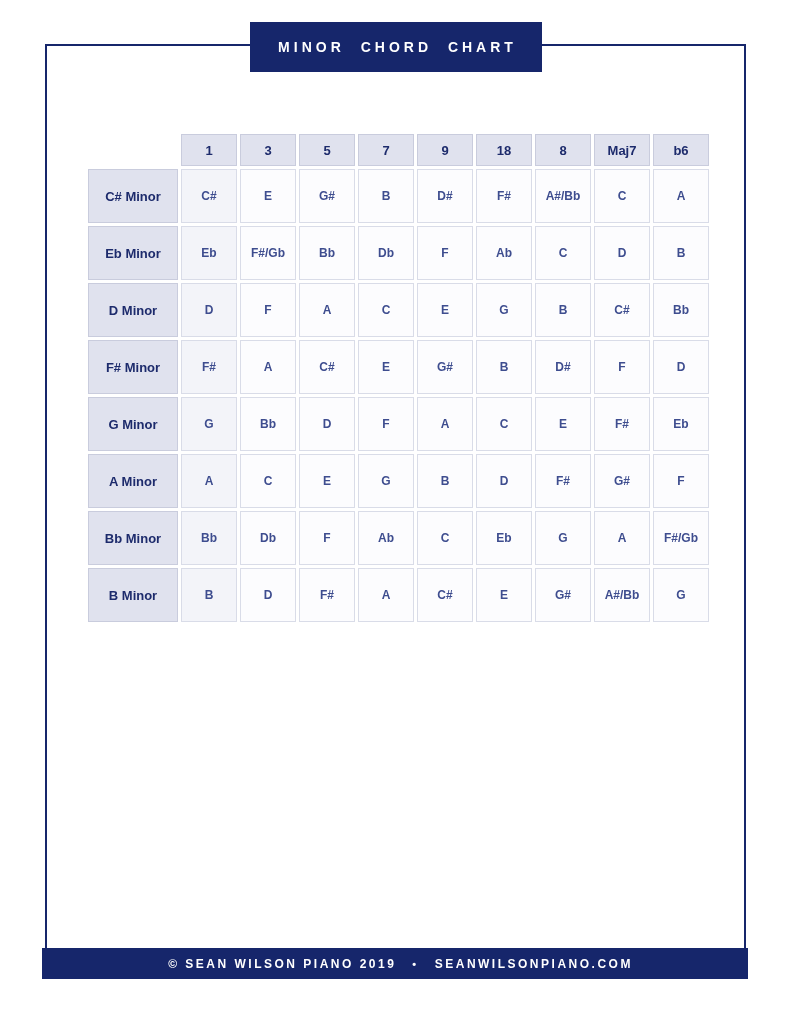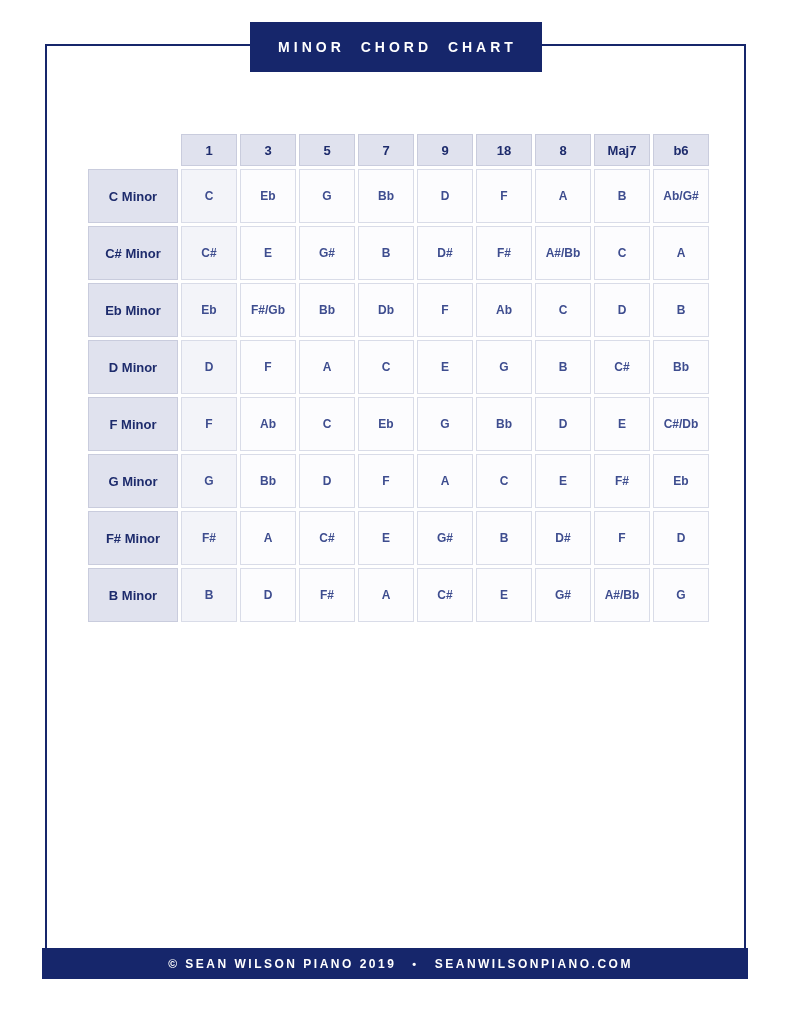--- a/index.html
+++ b/index.html
@@ -114,32 +114,20 @@
           <th class="col-head">7</th>
           <th class="col-head">9</th>
           <th class="col-head">18</th>
           <th class="col-head">8</th>
           <th class="col-head">Maj7</th>
           <th class="col-head">b6</th>
         </tr>
       </thead>
     <tbody>
         <tr>
-          <th class="row-label">C Minor</th>
-          <td class="chord-cell first-col">C</td>
-          <td class="chord-cell">Eb</td>
-          <td class="chord-cell">G</td>
-          <td class="chord-cell">Bb</td>
-          <td class="chord-cell">D</td>
-          <td class="chord-cell">F</td>
-          <td class="chord-cell">A</td>
-          <td class="chord-cell">B</td>
-          <td class="chord-cell">Ab/G#</td>
-        </tr>
-        <tr>
           <th class="row-label">C# Minor</th>
           <td class="chord-cell first-col">C#</td>
           <td class="chord-cell">E</td>
           <td class="chord-cell">G#</td>
           <td class="chord-cell">B</td>
           <td class="chord-cell">D#</td>
           <td class="chord-cell">F#</td>
           <td class="chord-cell">A#/Bb</td>
           <td class="chord-cell">C</td>
           <td class="chord-cell">A</td>
@@ -162,54 +150,66 @@
           <td class="chord-cell">F</td>
           <td class="chord-cell">A</td>
           <td class="chord-cell">C</td>
           <td class="chord-cell">E</td>
           <td class="chord-cell">G</td>
           <td class="chord-cell">B</td>
           <td class="chord-cell">C#</td>
           <td class="chord-cell">Bb</td>
         </tr>
         <tr>
-          <th class="row-label">F Minor</th>
-          <td class="chord-cell first-col">F</td>
-          <td class="chord-cell">Ab</td>
-          <td class="chord-cell">C</td>
-          <td class="chord-cell">Eb</td>
-          <td class="chord-cell">G</td>
-          <td class="chord-cell">Bb</td>
-          <td class="chord-cell">D</td>
-          <td class="chord-cell">E</td>
-          <td class="chord-cell">C#/Db</td>
+          <th class="row-label">F# Minor</th>
+          <td class="chord-cell first-col">F#</td>
+          <td class="chord-cell">A</td>
+          <td class="chord-cell">C#</td>
+          <td class="chord-cell">E</td>
+          <td class="chord-cell">G#</td>
+          <td class="chord-cell">B</td>
+          <td class="chord-cell">D#</td>
+          <td class="chord-cell">F</td>
+          <td class="chord-cell">D</td>
         </tr>
         <tr>
           <th class="row-label">G Minor</th>
           <td class="chord-cell first-col">G</td>
           <td class="chord-cell">Bb</td>
           <td class="chord-cell">D</td>
           <td class="chord-cell">F</td>
           <td class="chord-cell">A</td>
           <td class="chord-cell">C</td>
           <td class="chord-cell">E</td>
           <td class="chord-cell">F#</td>
           <td class="chord-cell">Eb</td>
         </tr>
         <tr>
-          <th class="row-label">F# Minor</th>
-          <td class="chord-cell first-col">F#</td>
-          <td class="chord-cell">A</td>
-          <td class="chord-cell">C#</td>
-          <td class="chord-cell">E</td>
-          <td class="chord-cell">G#</td>
-          <td class="chord-cell">B</td>
-          <td class="chord-cell">D#</td>
-          <td class="chord-cell">F</td>
-          <td class="chord-cell">D</td>
+          <th class="row-label">A Minor</th>
+          <td class="chord-cell first-col">A</td>
+          <td class="chord-cell">C</td>
+          <td class="chord-cell">E</td>
+          <td class="chord-cell">G</td>
+          <td class="chord-cell">B</td>
+          <td class="chord-cell">D</td>
+          <td class="chord-cell">F#</td>
+          <td class="chord-cell">G#</td>
+          <td class="chord-cell">F</td>
+        </tr>
+        <tr>
+          <th class="row-label">Bb Minor</th>
+          <td class="chord-cell first-col">Bb</td>
+          <td class="chord-cell">Db</td>
+          <td class="chord-cell">F</td>
+          <td class="chord-cell">Ab</td>
+          <td class="chord-cell">C</td>
+          <td class="chord-cell">Eb</td>
+          <td class="chord-cell">G</td>
+          <td class="chord-cell">A</td>
+          <td class="chord-cell">F#/Gb</td>
         </tr>
         <tr>
           <th class="row-label">B Minor</th>
           <td class="chord-cell first-col">B</td>
           <td class="chord-cell">D</td>
           <td class="chord-cell">F#</td>
           <td class="chord-cell">A</td>
           <td class="chord-cell">C#</td>
           <td class="chord-cell">E</td>
           <td class="chord-cell">G#</td>

